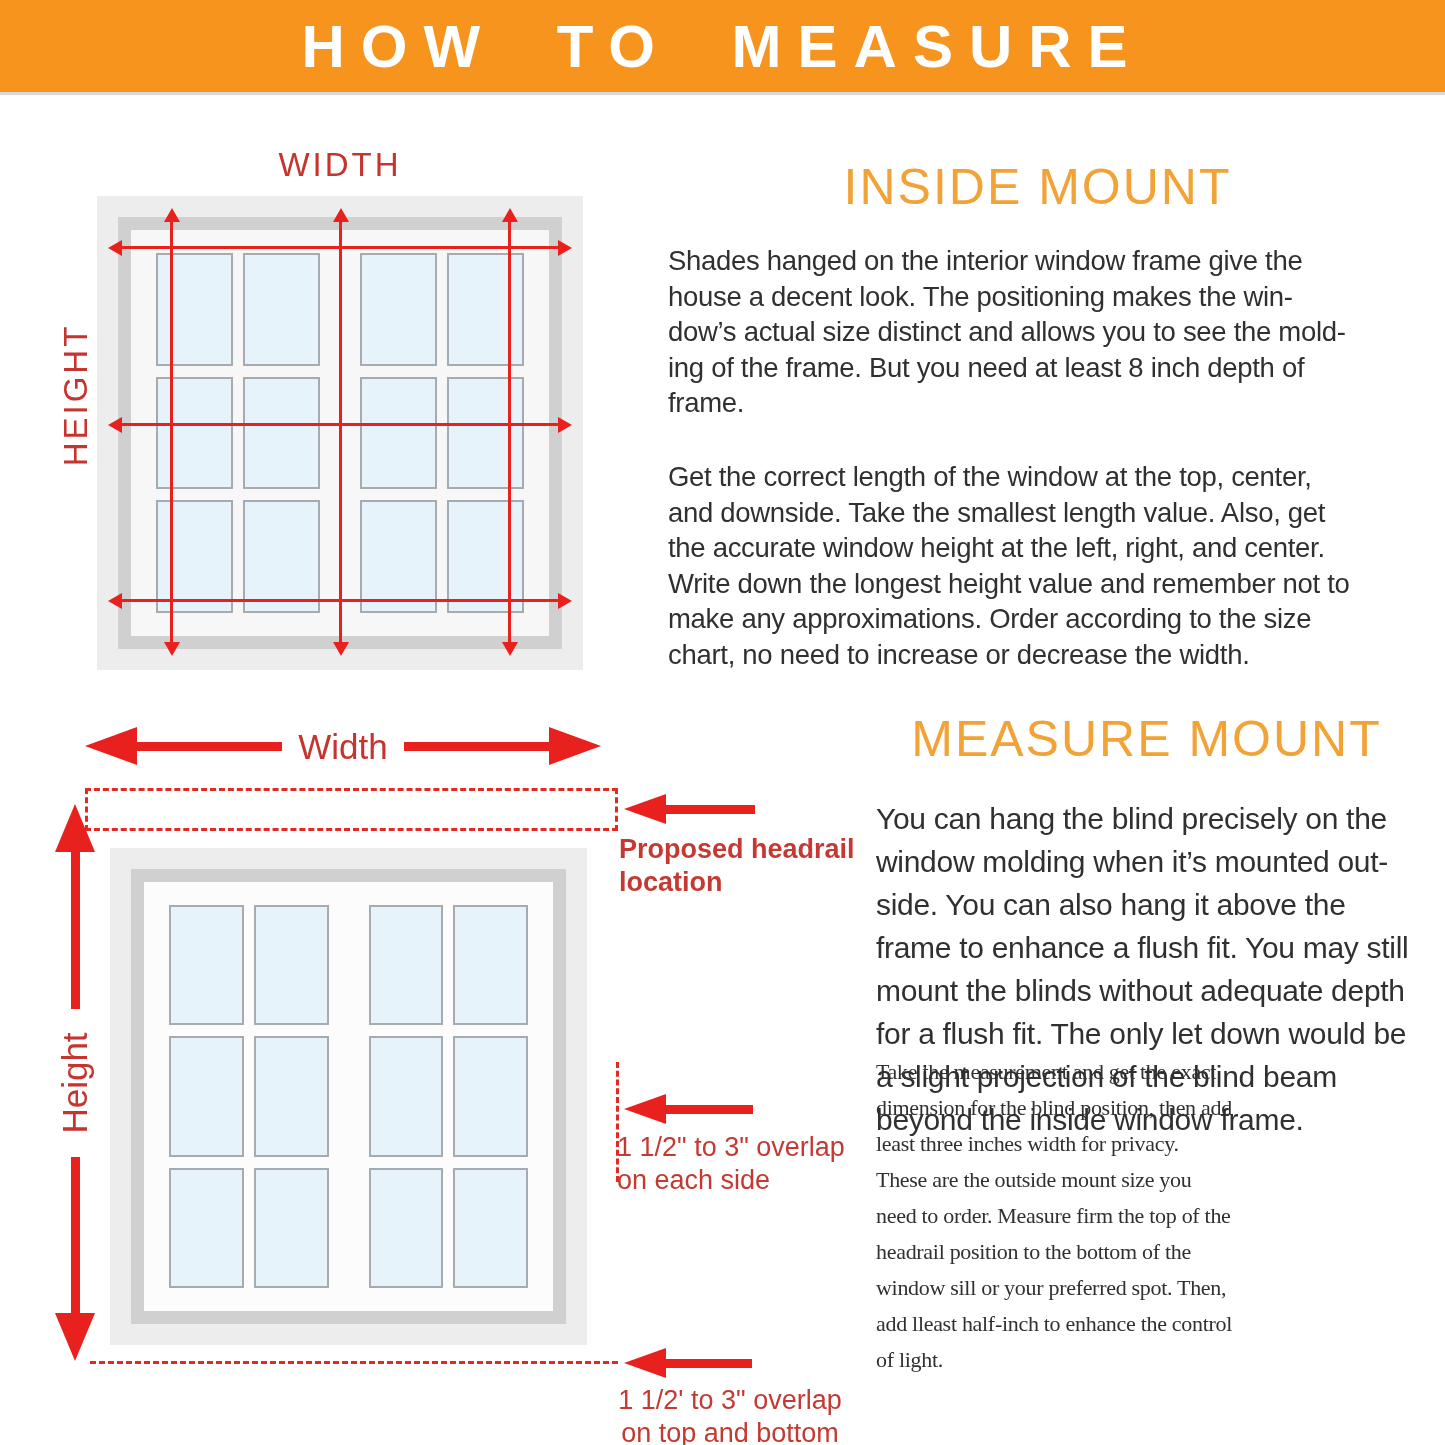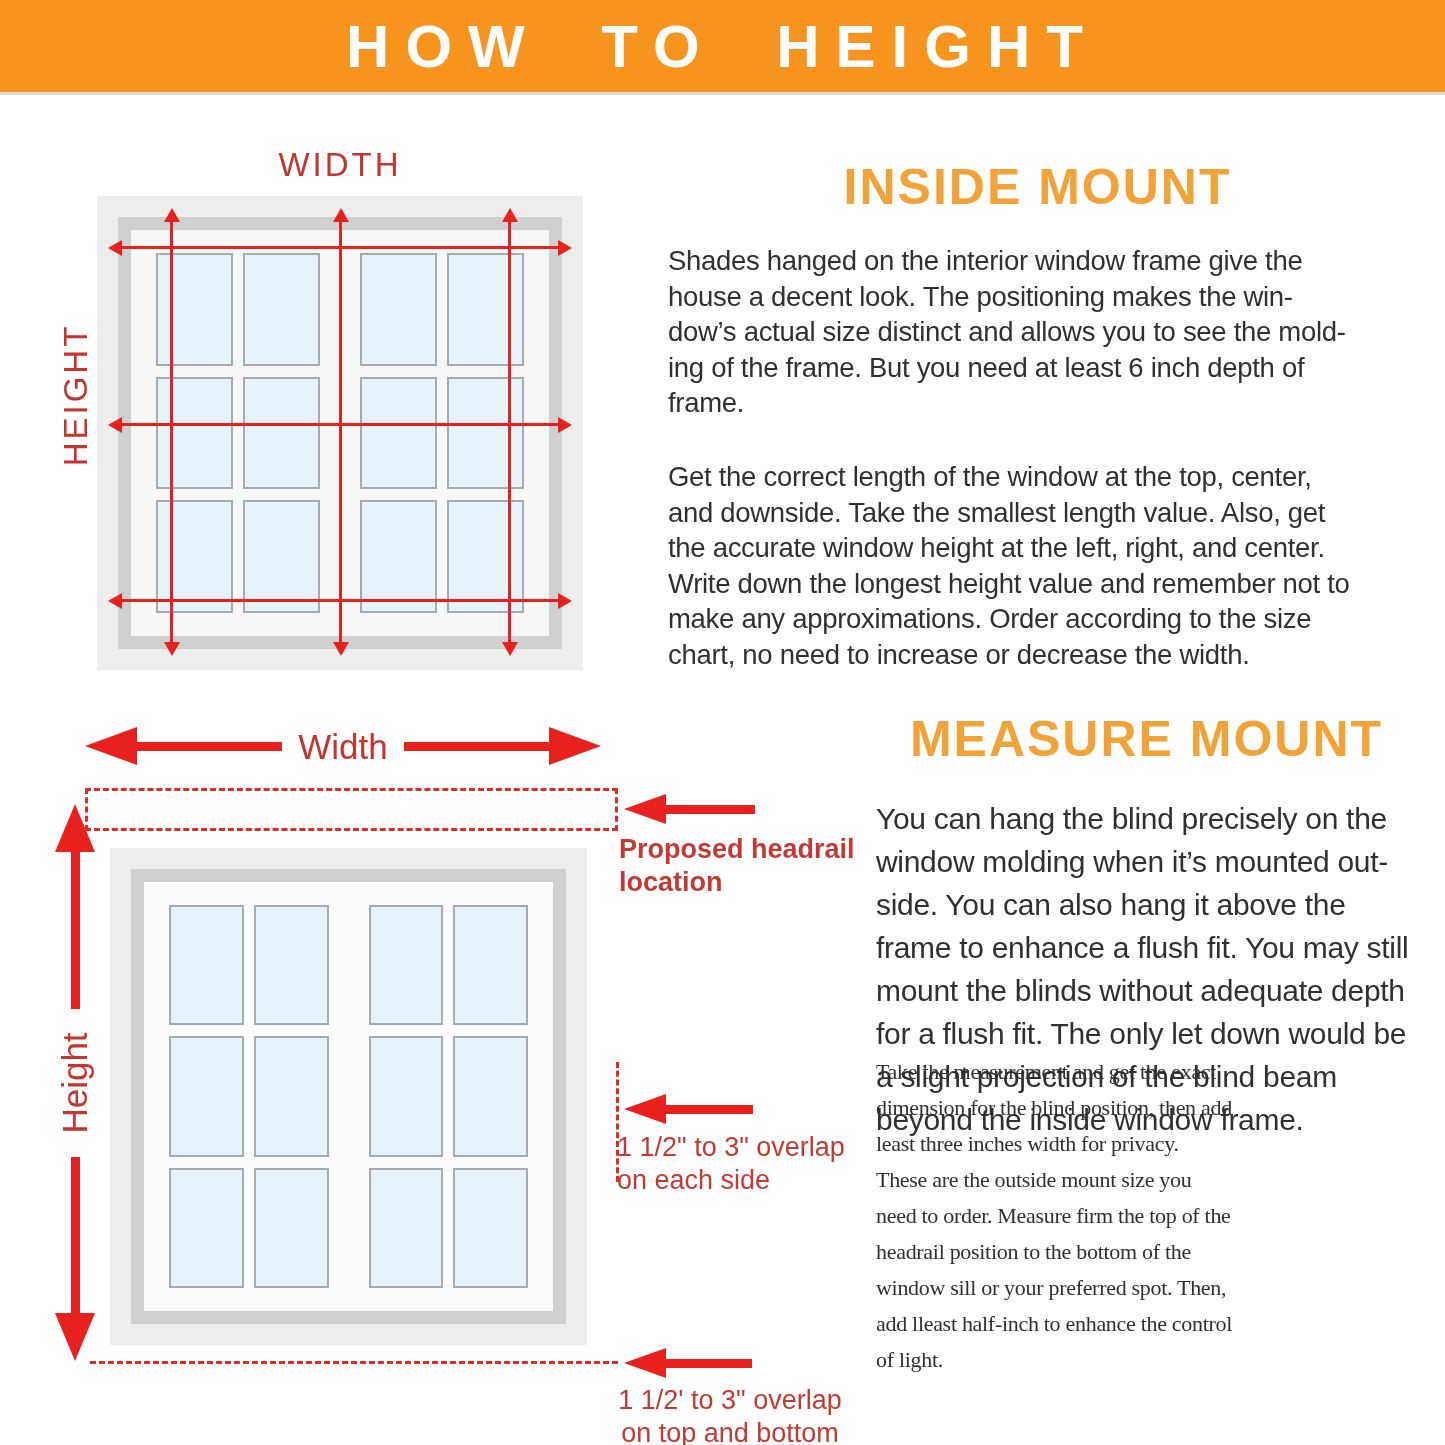--- a/index.html
+++ b/index.html
@@ -77,37 +77,37 @@
                border-right:42px solid #E8201E;}
   .hshaft-sm{flex:1;height:9px;background:#E8201E;}
 
   
   .note{position:absolute;color:#C43A32;font-size:27px;line-height:33px;white-space:pre;}
   .note-headrail{left:619px;top:833px;font-weight:bold;}
   .note-side{left:617px;top:1131px;}
   .note-bottom{left:600px;top:1384px;width:260px;text-align:center;}
 
   
-  .mount-heading{position:absolute;margin:0;font-size:50px;font-weight:bold;
+  .mount-heading{position:absolute;margin:0;font-size:50px;font-weight:normal;
                  color:#F2A338;letter-spacing:2px;text-align:center;}
   .heading-inside{left:660px;top:158px;width:755px;}
   .heading-outside{left:868px;top:710px;width:557px;}
   .para{position:absolute;margin:0;color:#303030;white-space:pre;letter-spacing:-0.3px;}
   .para-in1{left:668px;top:243px;font-size:27.5px;line-height:35.5px;}
   .para-in2{left:668px;top:459px;font-size:27.5px;line-height:35.5px;}
   .para-out1{left:876px;top:797px;font-size:30px;line-height:43px;}
   .para-out2{left:876px;top:1054px;font-size:22px;line-height:36px;font-family:Liberation Serif, serif;}
 </style>
 </head>
 <body>
 
 <div class="page">
 
   <header class="banner">
-    <h1>HOW TO HEIGHT</h1>
+    <h1>HOW TO MEASURE</h1>
   </header>
 
   <div class="dim-label top-width-label">WIDTH</div>
   <div class="dim-label top-height-label">HEIGHT</div>
 
   <div class="window top" style="left:97px;top:196px;width:486px;height:474px;">
     <div class="win-band">
       <div class="win-inner">
         <div class="sash">
           <div class="pane"></div>
@@ -199,21 +199,21 @@
     <div class="tri tri-left-sm"></div>
     <div class="hshaft-sm"></div>
   </div>
   <div class="note note-bottom">1 1/2' to 3" overlap
 on top and bottom</div>
 
   <h2 class="mount-heading heading-inside">INSIDE MOUNT</h2>
   <p class="para para-in1">Shades hanged on the interior window frame give the
 house a decent look. The positioning makes the win-
 dow’s actual size distinct and allows you to see the mold-
-ing of the frame. But you need at least 6 inch depth of
+ing of the frame. But you need at least 8 inch depth of
 frame.</p>
   <p class="para para-in2">Get the correct length of the window at the top, center,
 and downside. Take the smallest length value. Also, get
 the accurate window height at the left, right, and center.
 Write down the longest height value and remember not to
 make any approximations. Order according to the size
 chart, no need to increase or decrease the width.</p>
 
   <h2 class="mount-heading heading-outside">MEASURE MOUNT</h2>
   <p class="para para-out1">You can hang the blind precisely on the

